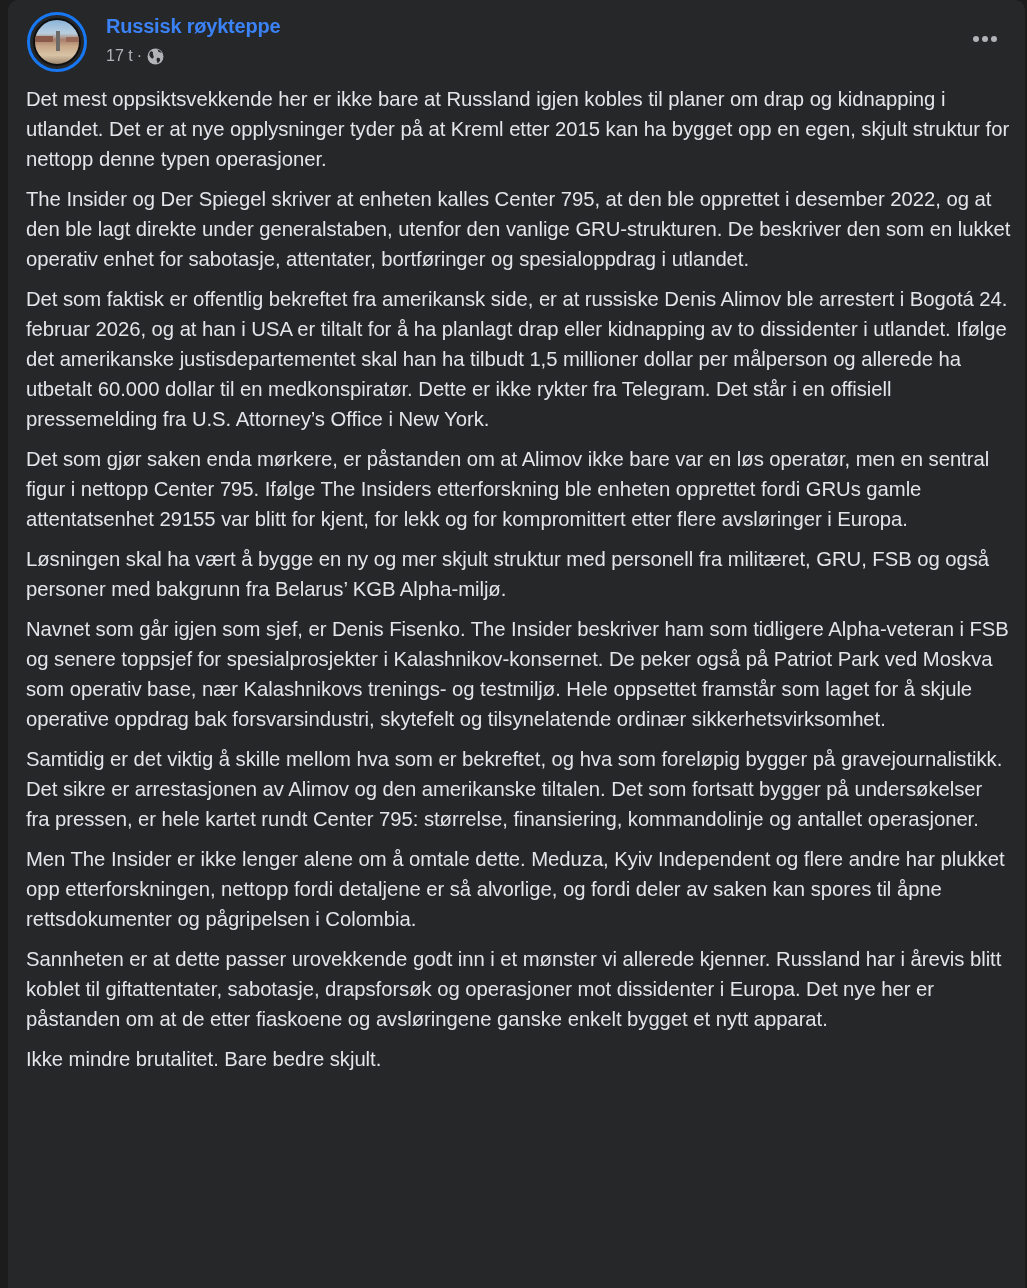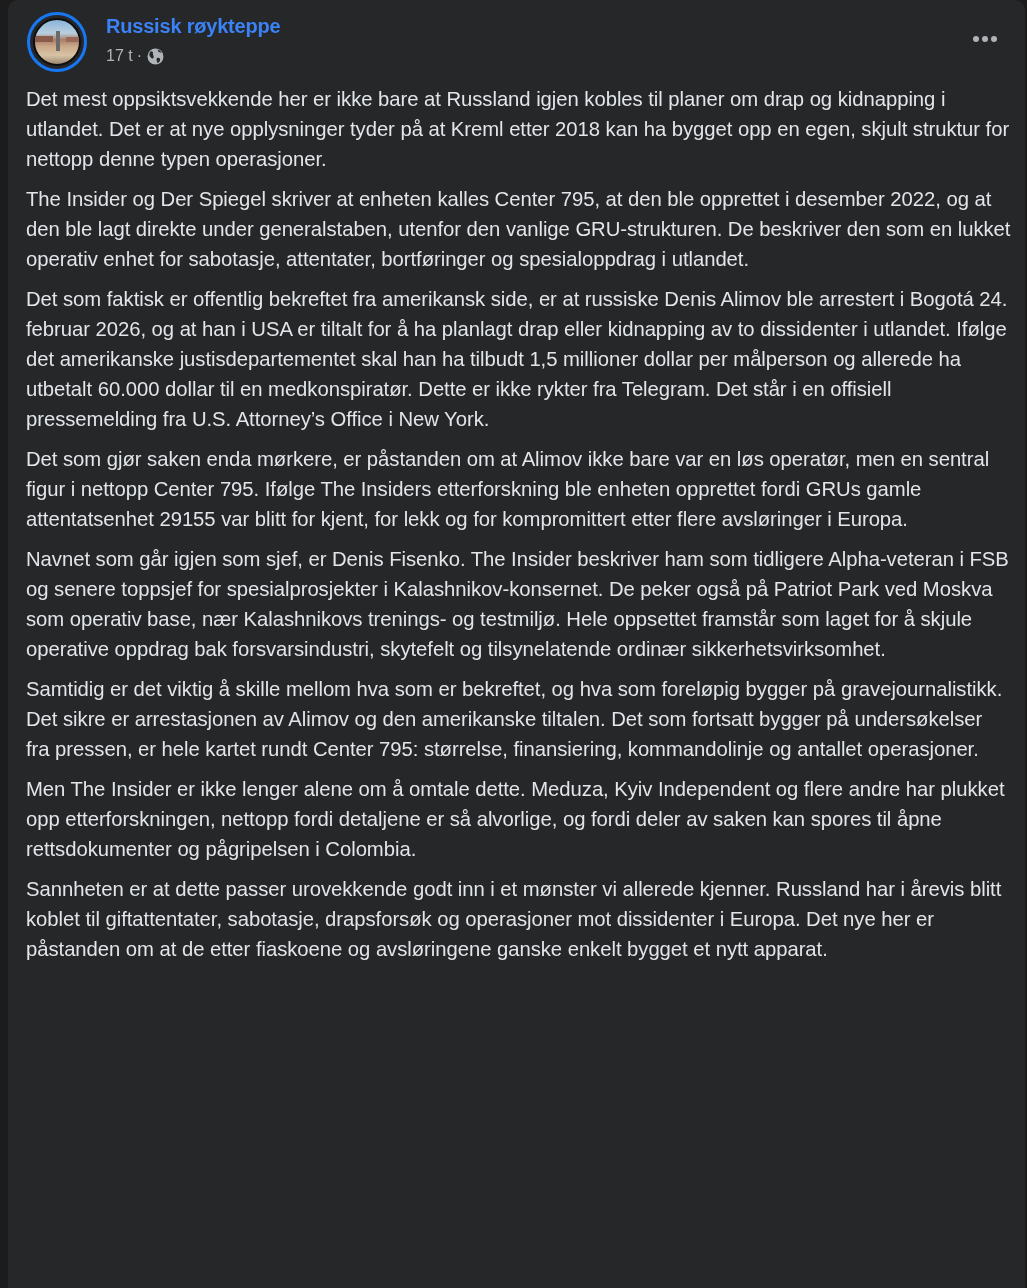--- a/index.html
+++ b/index.html
@@ -160,22 +160,24 @@
       </span>
     </div>
     <div class="more-button">
       <span></span>
       <span></span>
       <span></span>
     </div>
   </div>
 
   <div class="post-body">
-    <p>Det mest oppsiktsvekkende her er ikke bare at Russland igjen kobles til planer om drap og kidnapping i utlandet. Det er at nye opplysninger tyder på at Kreml etter 2018 kan ha bygget opp en egen, skjult struktur for nettopp denne typen operasjoner.</p>
+    <p>Det mest oppsiktsvekkende her er ikke bare at Russland igjen kobles til planer om drap og kidnapping i utlandet. Det er at nye opplysninger tyder på at Kreml etter 2015 kan ha bygget opp en egen, skjult struktur for nettopp denne typen operasjoner.</p>
     <p>The Insider og Der Spiegel skriver at enheten kalles Center 795, at den ble opprettet i desember 2022, og at den ble lagt direkte under generalstaben, utenfor den vanlige GRU-strukturen. De beskriver den som en lukket operativ enhet for sabotasje, attentater, bortføringer og spesialoppdrag i utlandet.</p>
     <p>Det som faktisk er offentlig bekreftet fra amerikansk side, er at russiske Denis Alimov ble arrestert i Bogotá 24. februar 2026, og at han i USA er tiltalt for å ha planlagt drap eller kidnapping av to dissidenter i utlandet. Ifølge det amerikanske justisdepartementet skal han ha tilbudt 1,5 millioner dollar per målperson og allerede ha utbetalt 60.000 dollar til en medkonspiratør. Dette er ikke rykter fra Telegram. Det står i en offisiell pressemelding fra U.S. Attorney’s Office i New York.</p>
     <p>Det som gjør saken enda mørkere, er påstanden om at Alimov ikke bare var en løs operatør, men en sentral figur i nettopp Center 795. Ifølge The Insiders etterforskning ble enheten opprettet fordi GRUs gamle attentatsenhet 29155 var blitt for kjent, for lekk og for kompromittert etter flere avsløringer i Europa.</p>
+    <p>Løsningen skal ha vært å bygge en ny og mer skjult struktur med personell fra militæret, GRU, FSB og også personer med bakgrunn fra Belarus’ KGB Alpha-miljø.</p>
     <p>Navnet som går igjen som sjef, er Denis Fisenko. The Insider beskriver ham som tidligere Alpha-veteran i FSB og senere toppsjef for spesialprosjekter i Kalashnikov-konsernet. De peker også på Patriot Park ved Moskva som operativ base, nær Kalashnikovs trenings- og testmiljø. Hele oppsettet framstår som laget for å skjule operative oppdrag bak forsvarsindustri, skytefelt og tilsynelatende ordinær sikkerhetsvirksomhet.</p>
     <p>Samtidig er det viktig å skille mellom hva som er bekreftet, og hva som foreløpig bygger på gravejournalistikk. Det sikre er arrestasjonen av Alimov og den amerikanske tiltalen. Det som fortsatt bygger på undersøkelser fra pressen, er hele kartet rundt Center 795: størrelse, finansiering, kommandolinje og antallet operasjoner.</p>
     <p>Men The Insider er ikke lenger alene om å omtale dette. Meduza, Kyiv Independent og flere andre har plukket opp etterforskningen, nettopp fordi detaljene er så alvorlige, og fordi deler av saken kan spores til åpne rettsdokumenter og pågripelsen i Colombia.</p>
     <p>Sannheten er at dette passer urovekkende godt inn i et mønster vi allerede kjenner. Russland har i årevis blitt koblet til giftattentater, sabotasje, drapsforsøk og operasjoner mot dissidenter i Europa. Det nye her er påstanden om at de etter fiaskoene og avsløringene ganske enkelt bygget et nytt apparat.</p>
+    <p>Ikke mindre brutalitet. Bare bedre skjult.</p>
   </div>
 </div>
 
 </body></html>

